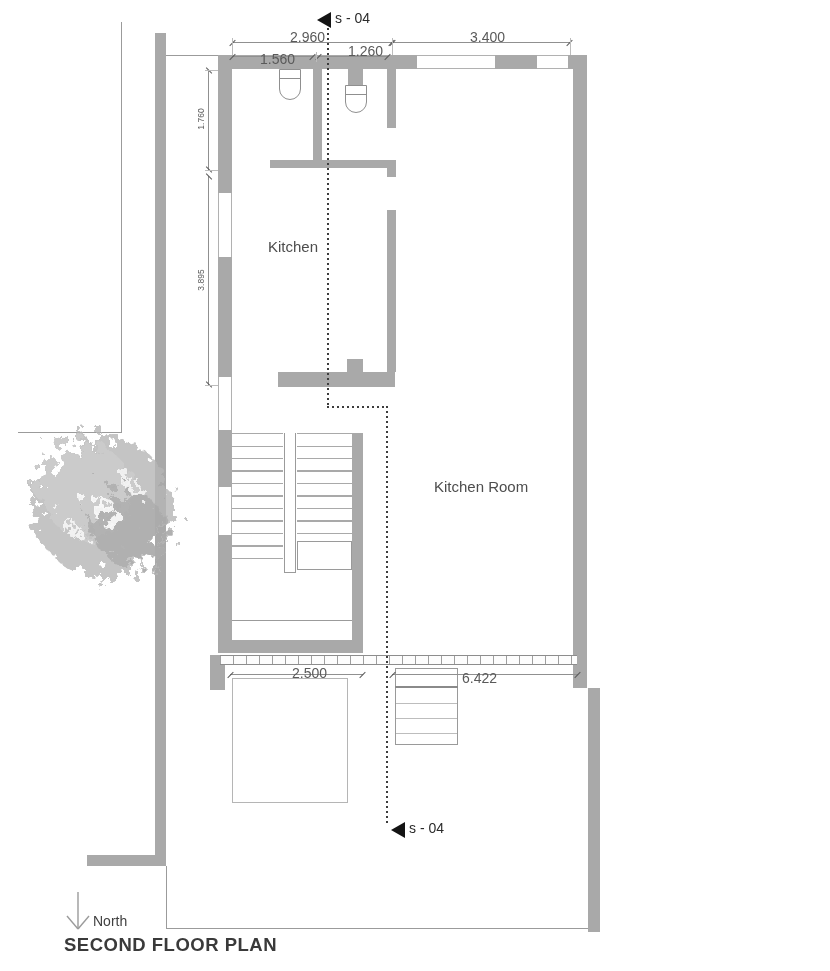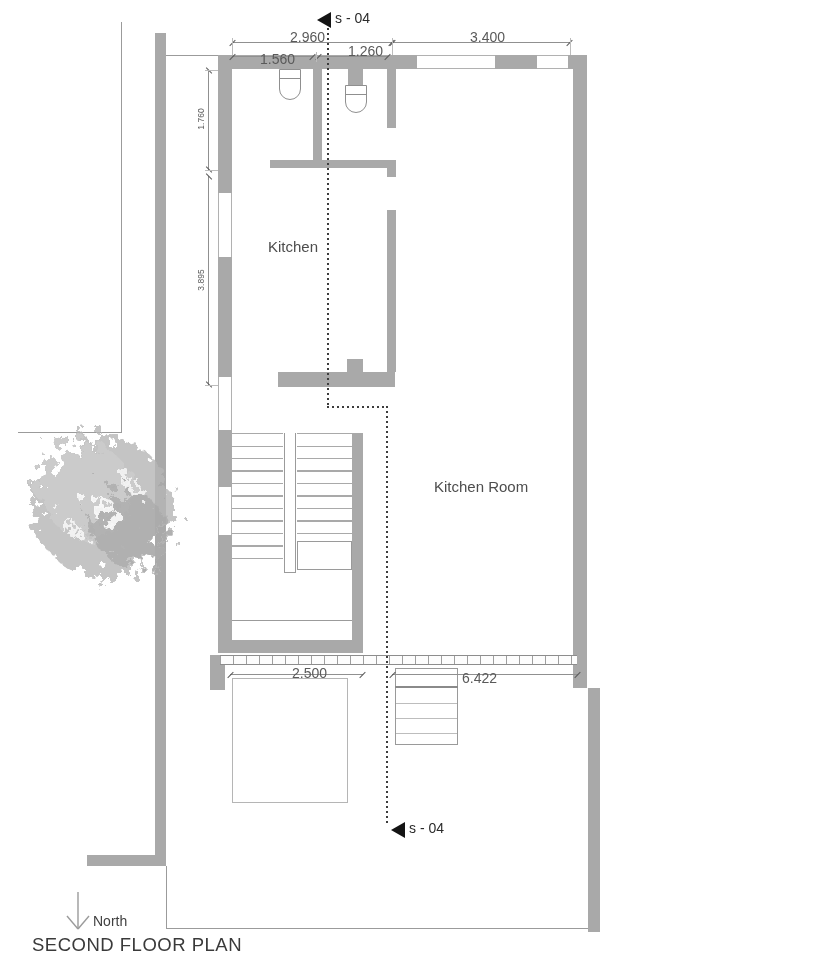--- a/index.html
+++ b/index.html
@@ -159,15 +159,15 @@
   <div class="roomlbl" style="left:434px;top:478px;">Kitchen Room</div>
 
   <div class="svgwrap" style="left:60px;top:886px;width:40px;height:48px;">
     <svg width="40" height="48" viewBox="0 0 40 48">
       <line x1="18" y1="6" x2="18" y2="42" stroke="#9b9b9b" stroke-width="1.4"></line>
       <line x1="7" y1="30" x2="18" y2="43" stroke="#9b9b9b" stroke-width="1.4"></line>
       <line x1="29" y1="30" x2="18" y2="43" stroke="#9b9b9b" stroke-width="1.4"></line>
     </svg>
   </div>
   <div id="north-label" style="left:93px;top:913px;">North</div>
-  <div id="plan-title" style="left:32px;top:934px;">SECOND FLOOR PLAN</div>
+  <div id="plan-title" style="left:64px;top:934px;font-weight:bold;">SECOND FLOOR PLAN</div>
 
 </div>
 
 </body></html>

